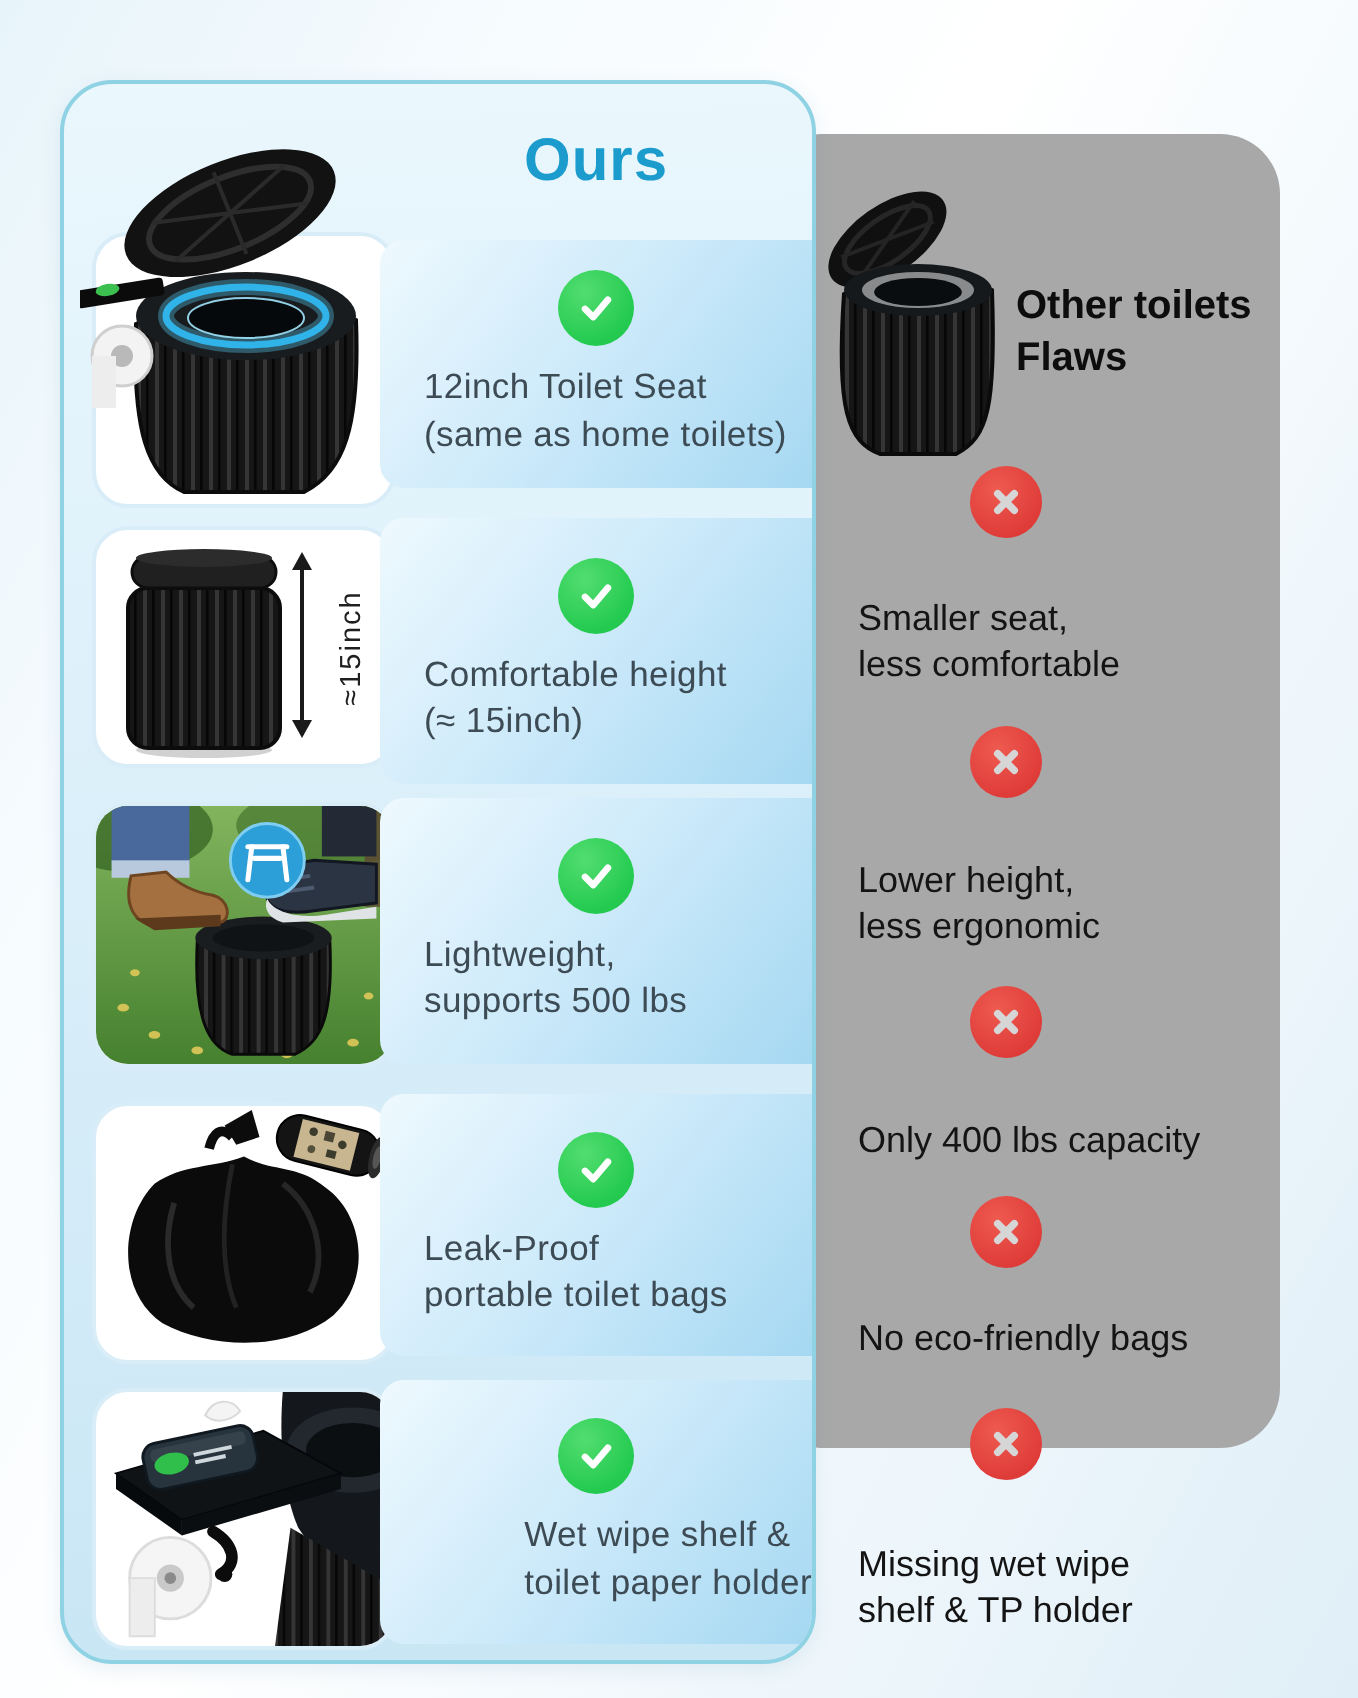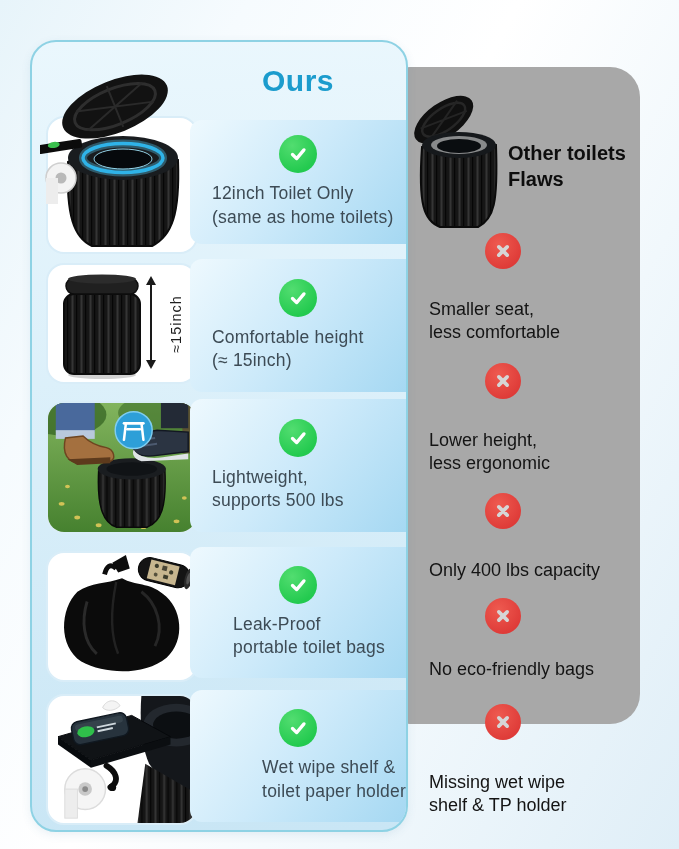--- a/index.html
+++ b/index.html
@@ -21,21 +21,21 @@
   .card2{top:221px;height:121px;}
   .card3{top:359px;height:133px;}
   .card4{top:509px;height:131px;}
   .card5{top:652px;height:131px;}
   .strip{position:absolute;left:158px;width:216px;border-radius:12px 0 0 12px;
     background:linear-gradient(128deg,#eef9fe 0%,#cdeafa 48%,#a5d8f2 100%);
     display:flex;flex-direction:column;justify-content:center;gap:9px;box-sizing:border-box;}
   .strip1{top:78px;height:124px;}
   .strip2{top:217px;height:133px;}
   .strip3{top:357px;height:133px;justify-content:center;}
-  .strip4{top:505px;height:131px;align-items:center;}
+  .strip4{top:505px;height:131px;}
   .strip5{top:648px;height:132px;align-items:flex-end;}
   .check-circle{width:38px;height:38px;border-radius:50%;margin:0 auto;flex:0 0 auto;
     background:radial-gradient(circle at 35% 28%,#52dd70,#23ca4f 72%);
     display:flex;align-items:center;justify-content:center;}
   .ours-text{padding-left:22px;font-size:17.5px;line-height:1.32;color:#3d4b55;letter-spacing:.2px;}
 
   
   .measure-line{position:absolute;right:44px;top:14px;bottom:16px;width:2px;background:#1a1a1a;}
   .measure-line::before{content:"";position:absolute;top:-8px;left:50%;transform:translateX(-50%);
     border:5px solid transparent;border-bottom:9px solid #1a1a1a;}
@@ -205,21 +205,21 @@
       </svg>
     </div>
 
     <div class="strip strip1">
       <div class="check-circle">
         <svg width="22" height="22" viewBox="0 0 24 24">
             <path d="M6 12.5 L10.5 17 L18.5 7.5" fill="none" stroke="#ffffff" stroke-width="3.6" stroke-linecap="round" stroke-linejoin="round"></path>
           </svg>
       </div>
       <div class="ours-text">
-        <div>12inch Toilet Only</div>
+        <div>12inch Toilet Seat</div>
         <div>(same as home toilets)</div>
       </div>
     </div>
 
     <div class="strip strip2">
       <div class="check-circle">
         <svg width="22" height="22" viewBox="0 0 24 24">
             <path d="M6 12.5 L10.5 17 L18.5 7.5" fill="none" stroke="#ffffff" stroke-width="3.6" stroke-linecap="round" stroke-linejoin="round"></path>
           </svg>
       </div>

